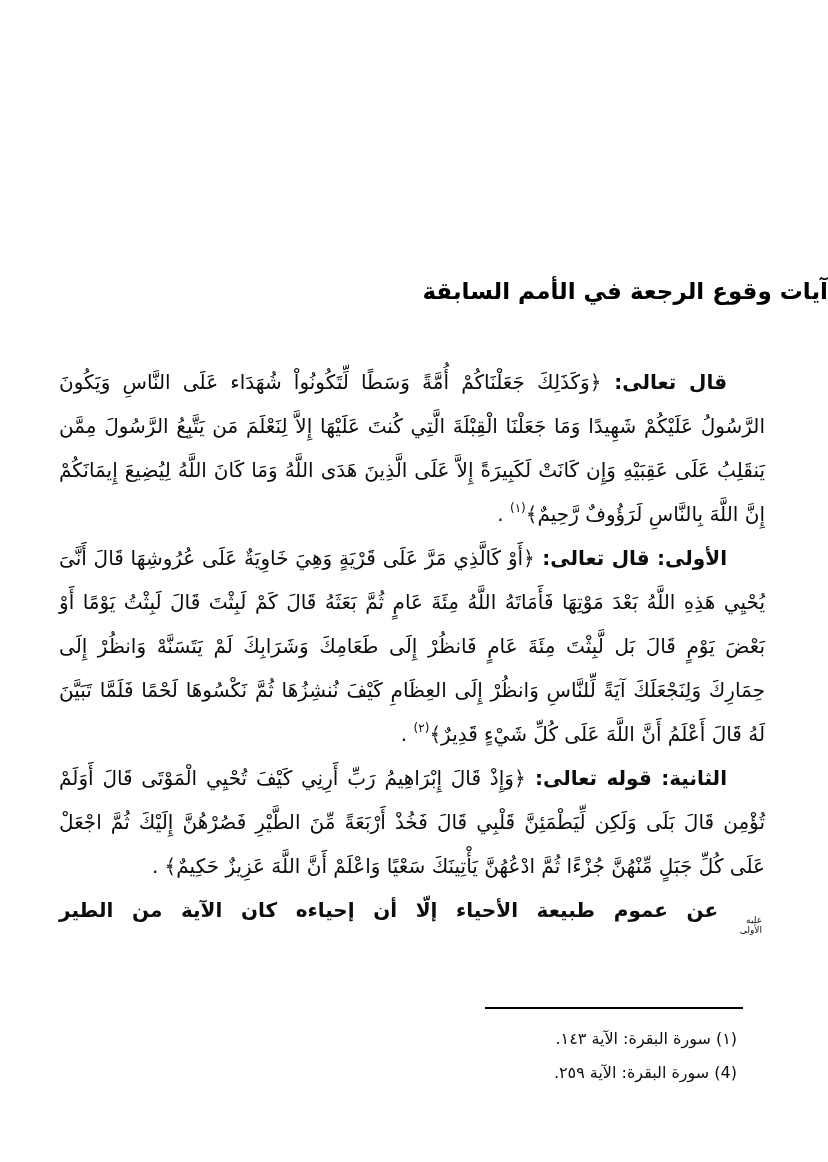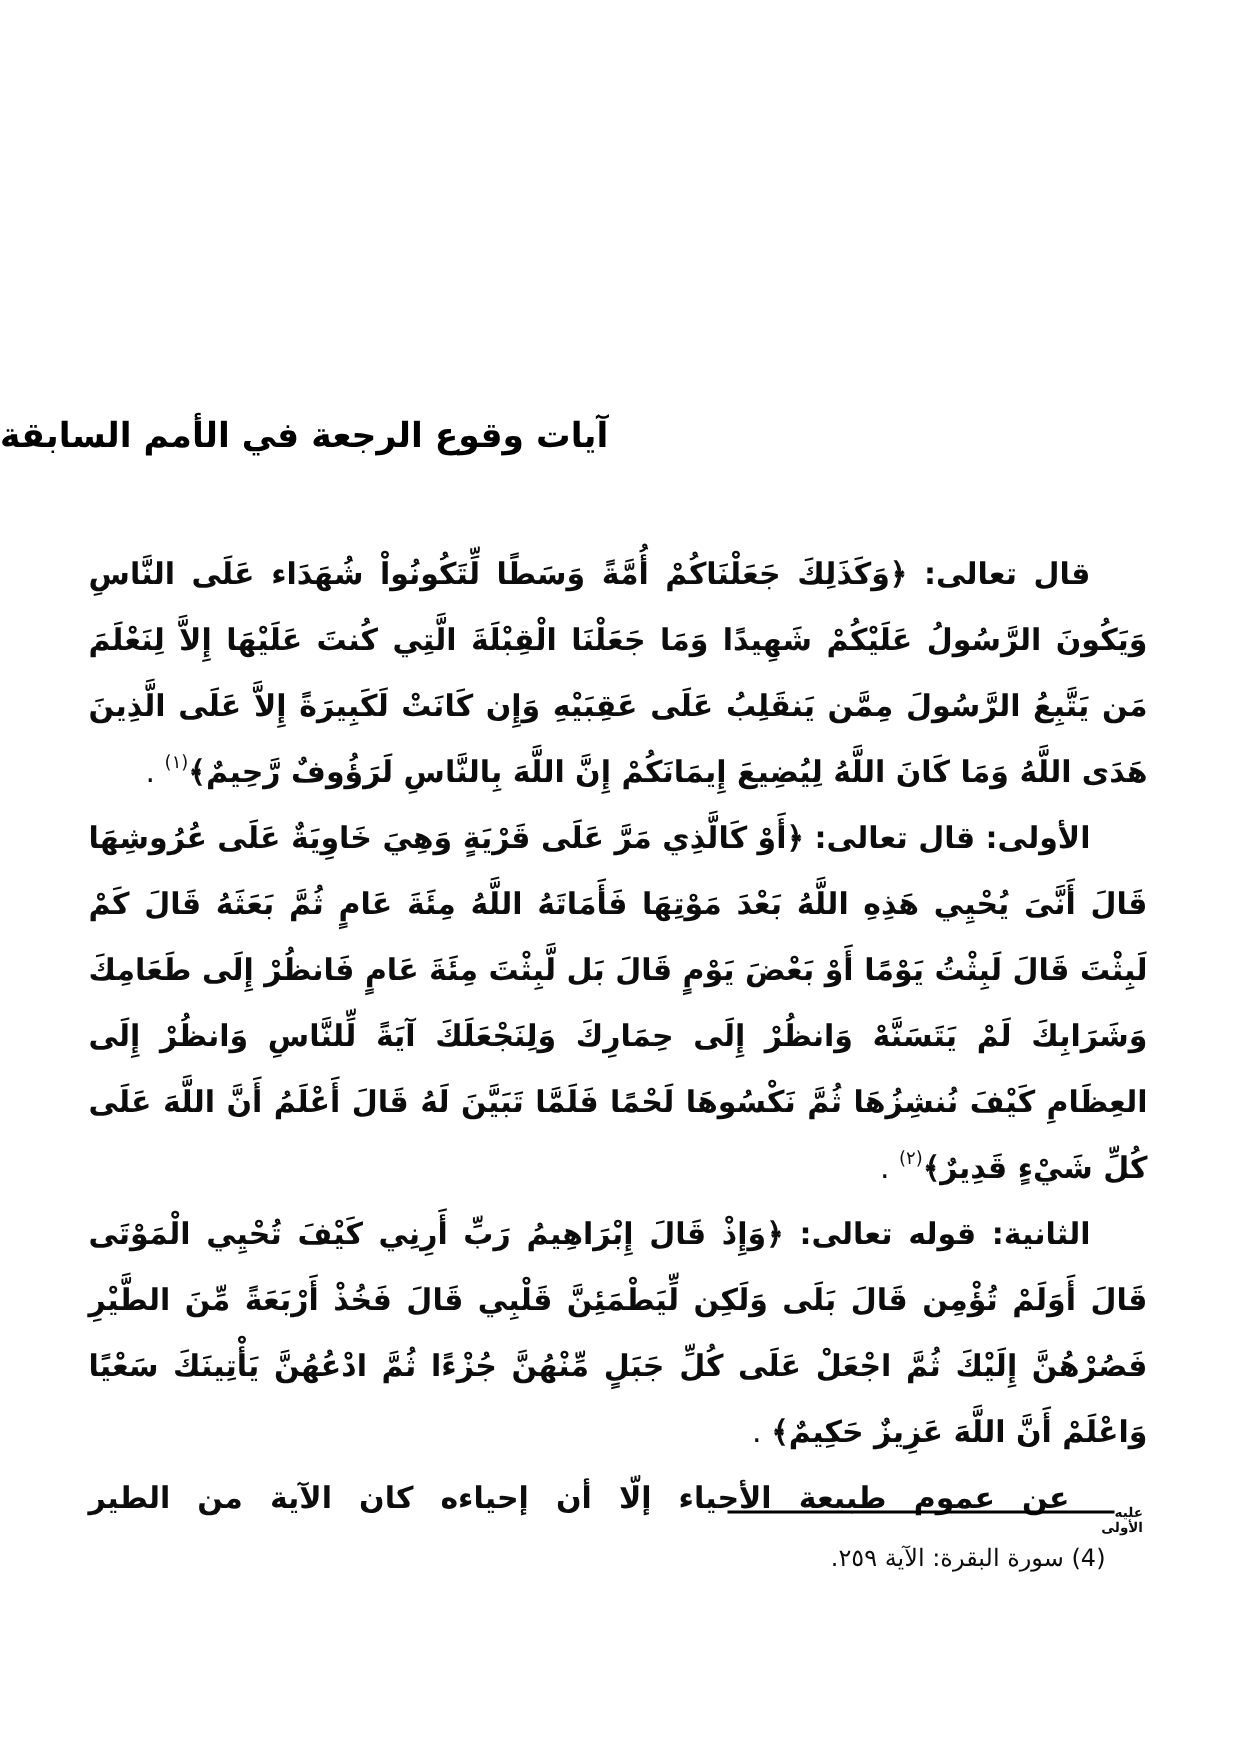--- a/index.html
+++ b/index.html
@@ -18,21 +18,21 @@
   .page {
     position: absolute;
     inset: 0;
     direction: rtl;
   }
   .title {
     position: absolute;
     top: 278px;
     left: 0;
     right: 0;
-    text-align: left;
+    text-align: right;
     font-size: 23px;
     font-weight: bold;
     letter-spacing: 0.5px;
     margin: 0;
     color: #000000;
   }
   .content {
     position: absolute;
     top: 360px;
     right: 63px;
@@ -50,34 +50,34 @@
   .content p.no-indent {
     text-indent: 0;
   }
   .content p.full-justify {
     text-align-last: justify;
   }
   .lead, .commentary {
     font-weight: bold;
   }
   .verse {
-    font-weight: bold;
+    font-weight: normal;
   }
   sup.fn {
     font-size: 12px;
     line-height: 0;
     vertical-align: 9px;
     font-weight: normal;
   }
   .honorific {
     display: inline-flex;
     flex-direction: column;
     font-size: 9px;
     line-height: 10px;
-    font-weight: bold;
+    font-weight: normal;
     vertical-align: -6px;
     text-align: center;
     margin: 0 3px;
   }
   .fn-rule {
     position: absolute;
     top: 1007px;
     right: 85px;
     width: 258px;
     height: 2px;
@@ -117,16 +117,17 @@
     <p class="commentary no-indent full-justify"><span class="honorific">
           <span>عليه</span>
           <span>الأولى</span>
         </span><span> عن عموم طبيعة الأحياء إلّا أن إحياءه كان الآية من الطير</span></p>
 
   </div>
 
   <div class="fn-rule"></div>
 
   <div class="footnotes">
+    <p class="fn-line">(١) سورة البقرة: الآية ١٤٣.</p>
     <p class="fn-line">(4) سورة البقرة: الآية ٢٥٩.</p>
   </div>
 
 </div>
 
 </body></html>

